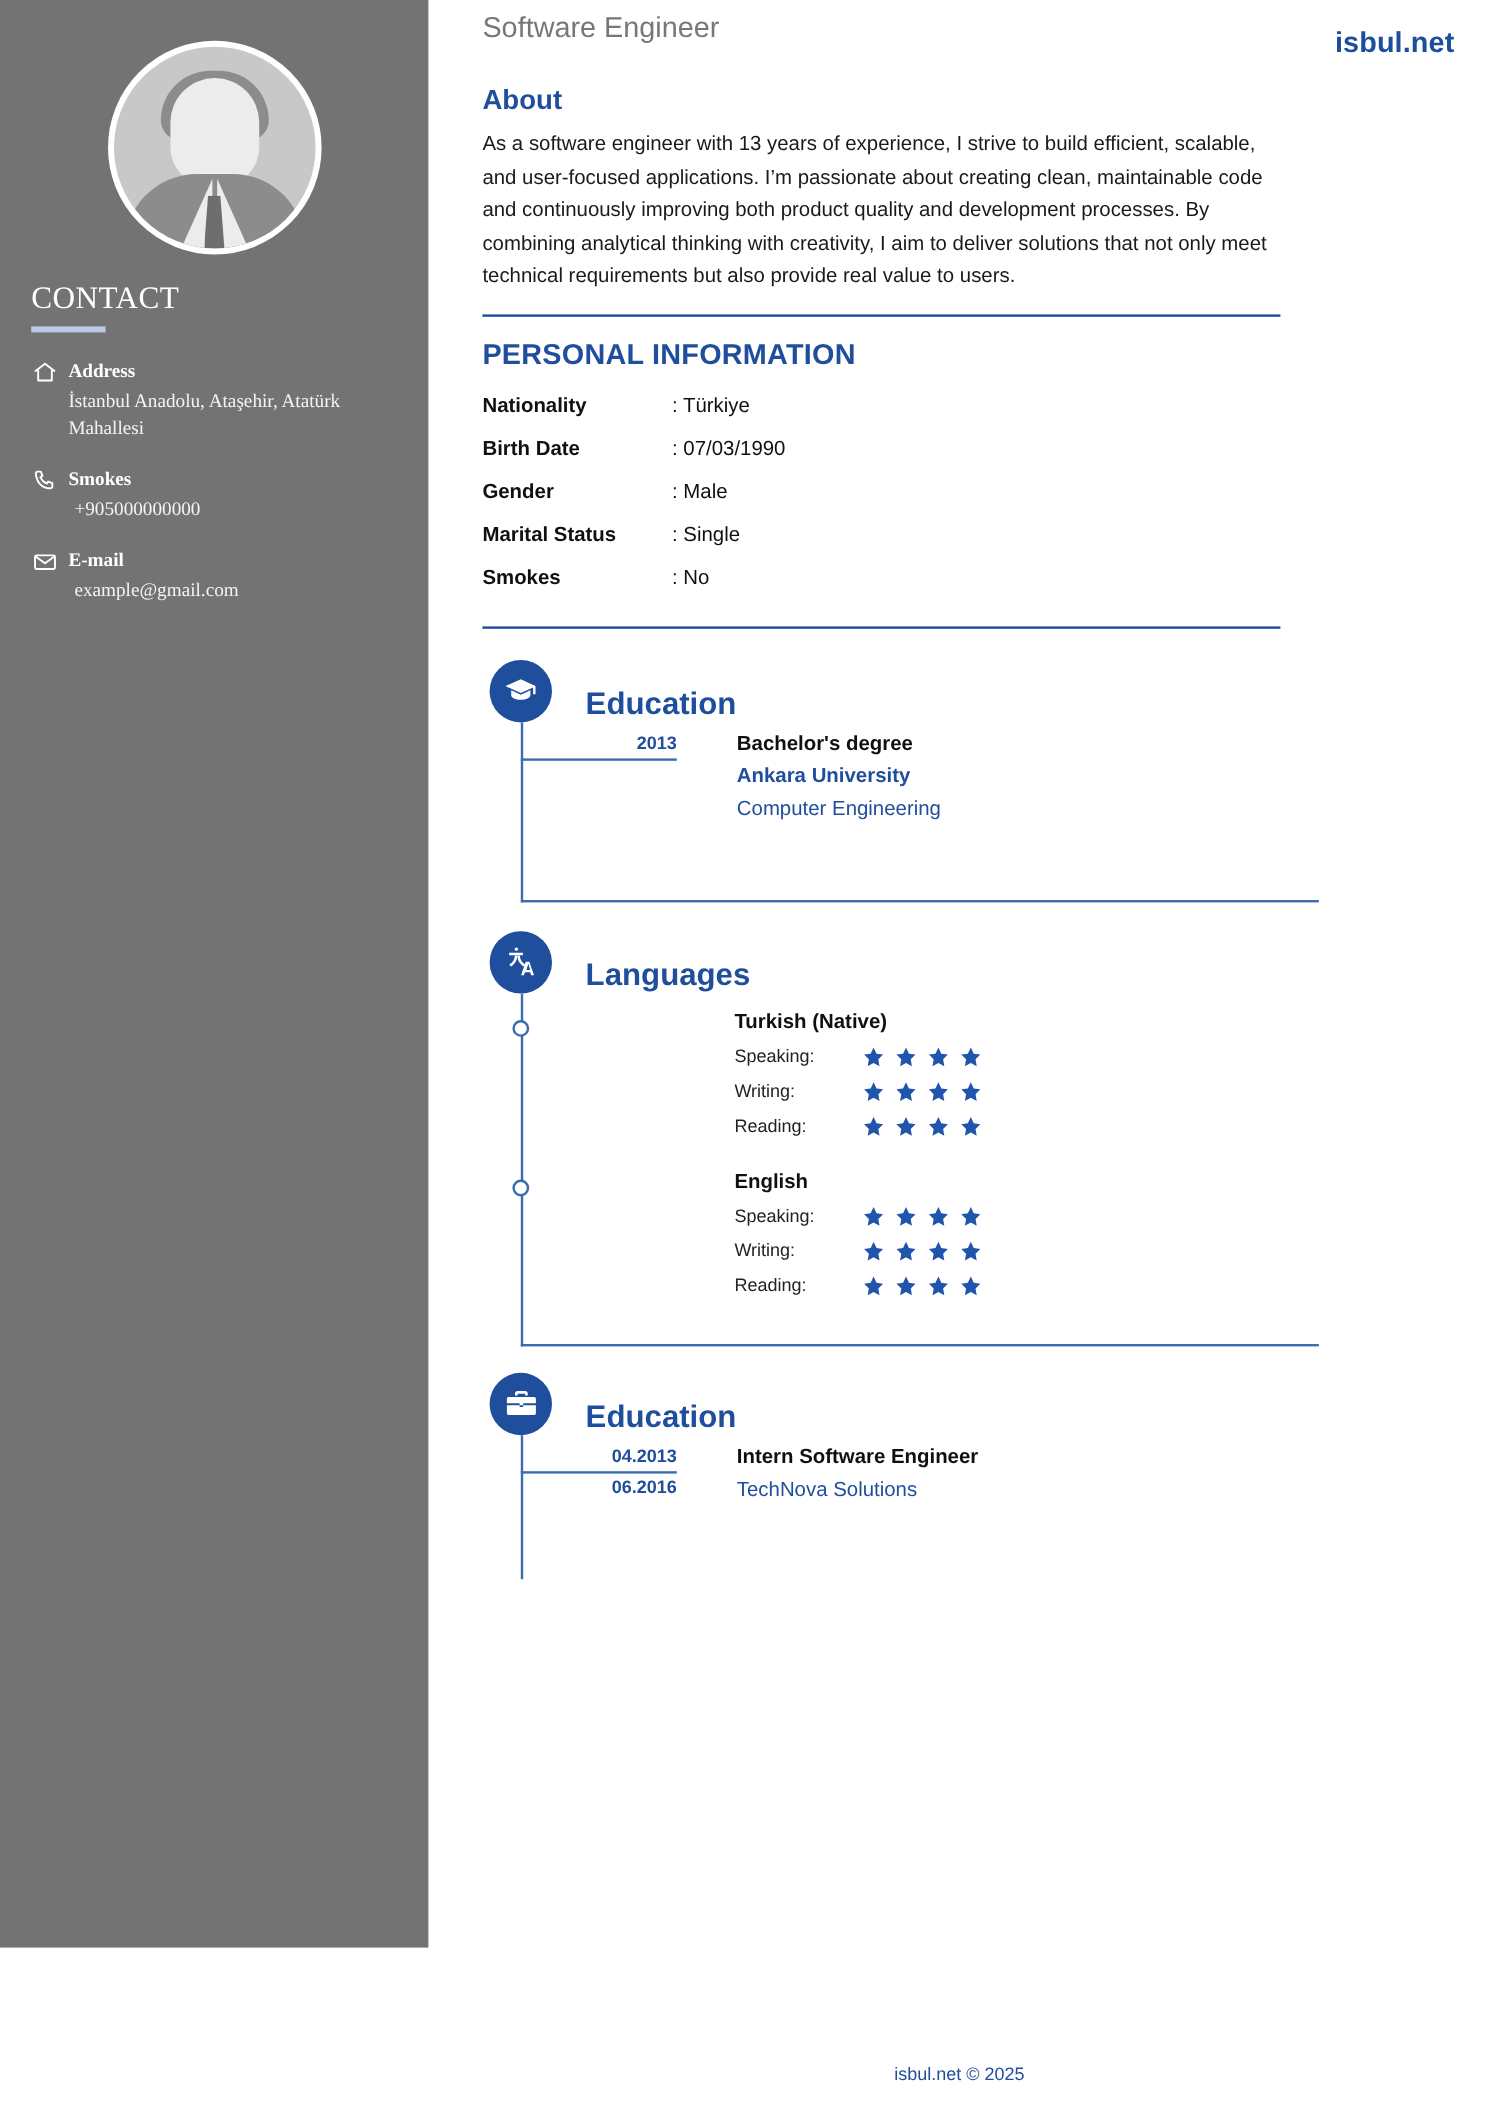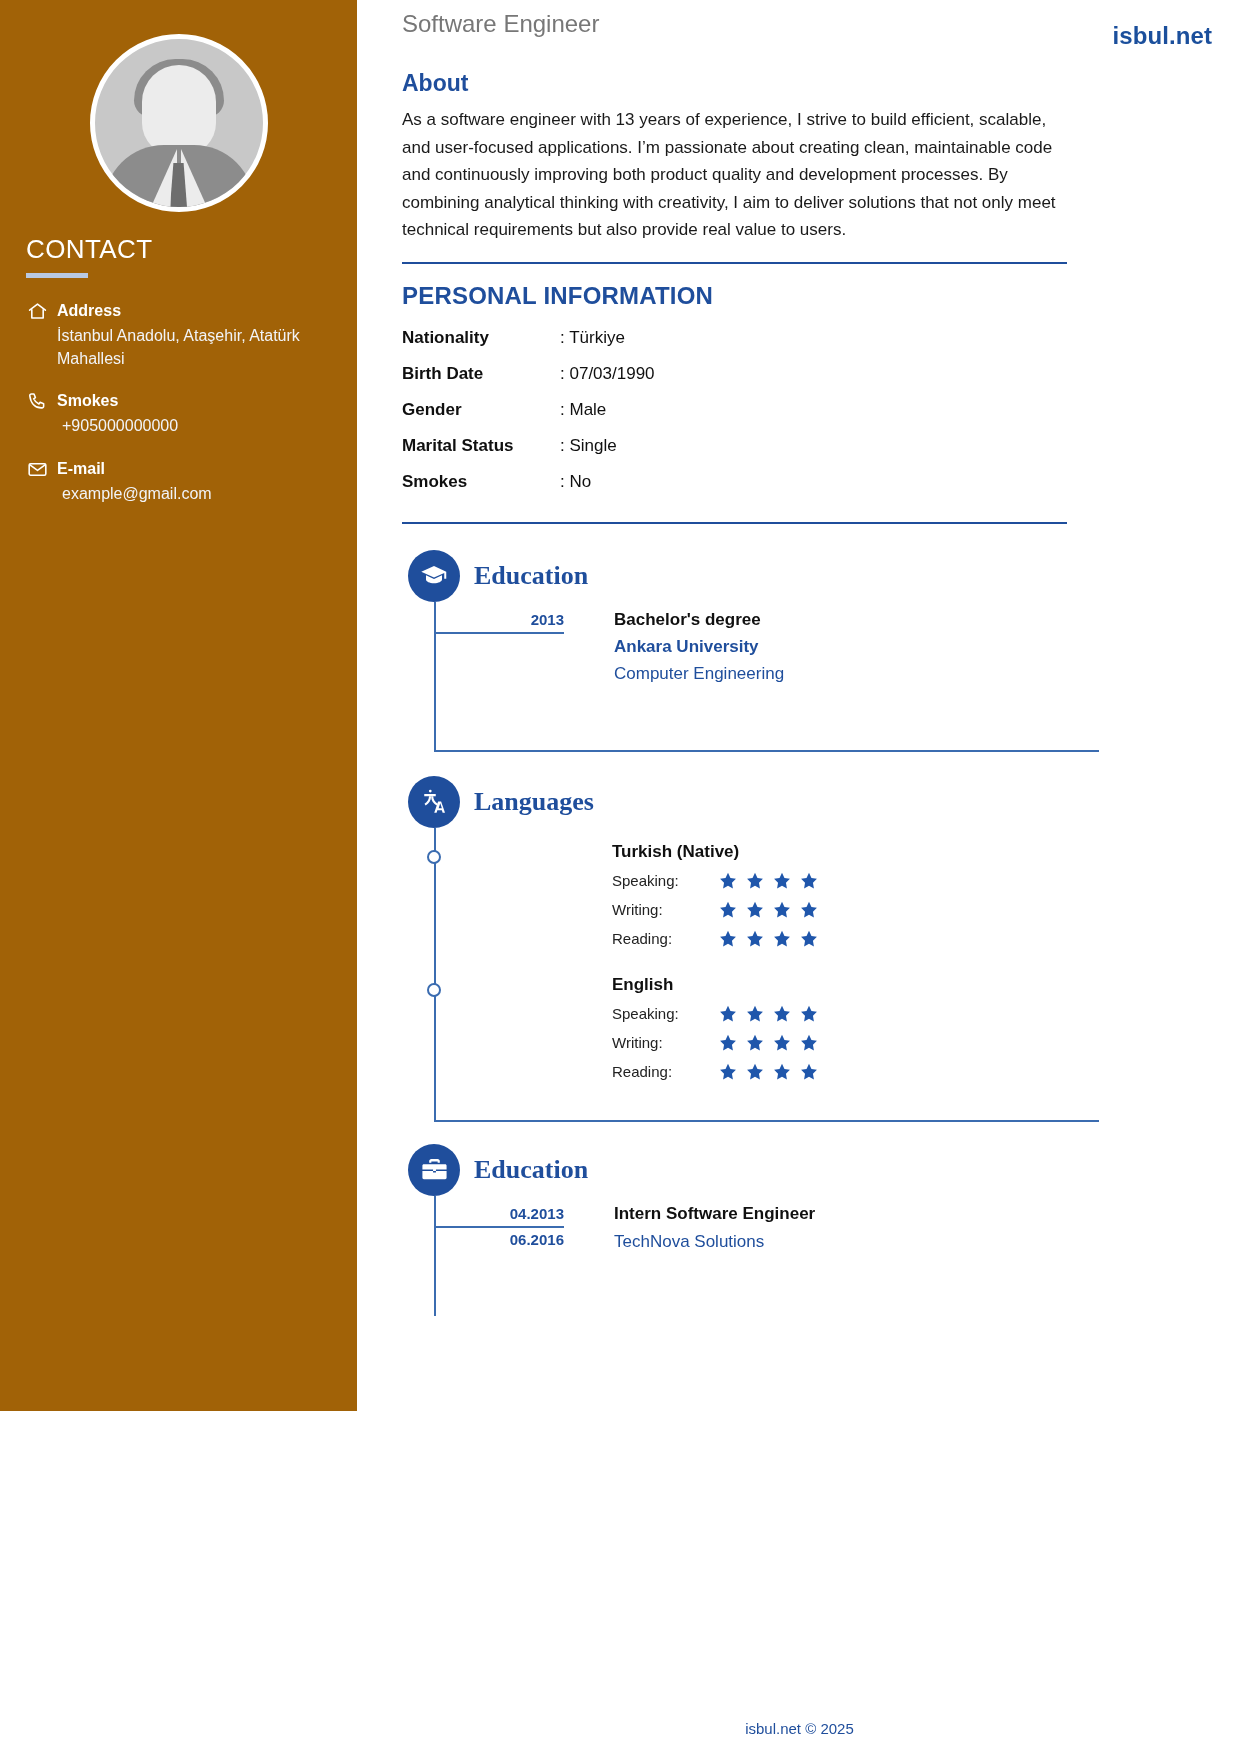--- a/index.html
+++ b/index.html
@@ -6,24 +6,25 @@
   html, body {
     width: 1242px; height: 1755px;
     background: #ffffff;
     font-family: "Liberation Sans", sans-serif;
     -webkit-font-smoothing: antialiased;
   }
   .page { position: relative; width: 1242px; height: 1755px; display: flex; overflow: hidden; }
 
   
   .sidebar {
-    width: 357px; min-width: 357px; height: 1411px;
-    background: #a16207;
+    width: 357px; min-width: 357px; height: 1623px;
+    background: #737373;
     padding: 34px 26px 0 26px;
     color: #ffffff;
+    font-family: Liberation Serif, serif;
   }
   .avatar-wrap { display: flex; justify-content: center; margin-bottom: 22px; }
   .avatar {
     width: 178px; height: 178px; border-radius: 50%;
     background: #c8c8c8; border: 5px solid #ffffff;
     position: relative; overflow: hidden;
   }
   .av-head {
     position: absolute; left: 50%; top: 26px; transform: translateX(-50%);
     width: 74px; height: 90px; border-radius: 37px 37px 32px 32px;
@@ -98,21 +99,21 @@
   }
   .pi-table { margin-top: 10px; border-collapse: collapse; }
   .pi-table td { padding: 8px 0; font-size: 17px; vertical-align: top; }
   .pi-key { font-weight: bold; color: #101010; width: 158px; }
   .pi-val { color: #101010; }
 
   .divider2 { height: 2px; background: #1f4e9c; margin-top: 22px; width: 665px; }
 
   
   .sec { position: relative; margin-top: 26px; }
-  .sec-head { display: flex; align-items: center; gap: 14px; font-family: Liberation Serif, serif; }
+  .sec-head { display: flex; align-items: flex-end; gap: 28px; }
   .sec-badge {
     width: 52px; height: 52px; border-radius: 50%; background: #1f4e9c;
     display: flex; align-items: center; justify-content: center; flex: none;
     margin-left: 6px;
   }
   .sec-badge svg { display: block; }
   .sec-title { font-size: 26px; font-weight: bold; color: #1f4e9c; }
 
   .tl { position: relative; margin-left: 32px; padding-left: 0; }
   .tl-line {

